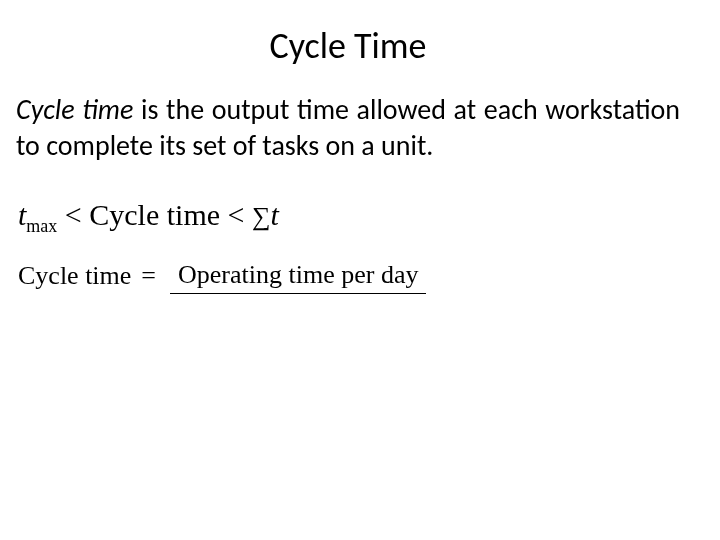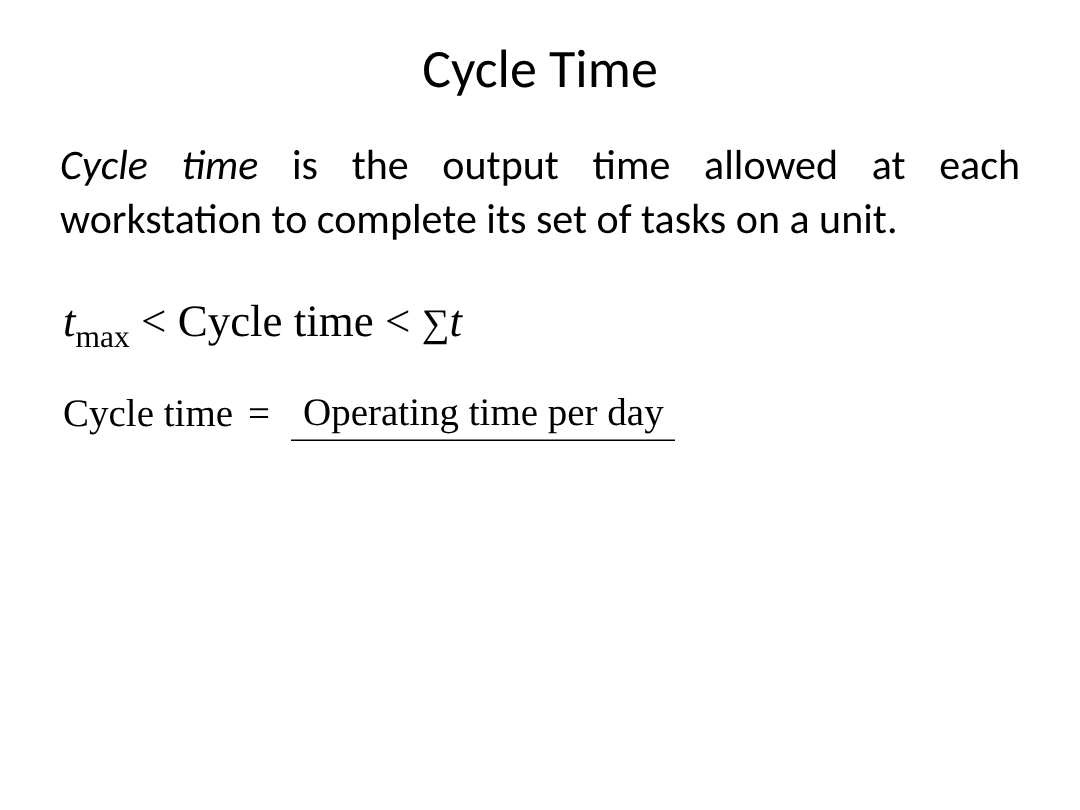--- a/index.html
+++ b/index.html
@@ -1,22 +1,22 @@
 <!DOCTYPE html>
 <html><head>
 <meta charset="utf-8">
 <style>
   html,body{margin:0;padding:0;width:720px;height:540px;background:#fff;font-family:Calibri,Arial,sans-serif;color:#000}
-  .slide{box-sizing:border-box;width:720px;height:540px;padding:20px 40px 40px 40px;position:relative}
+  .slide{box-sizing:border-box;width:720px;height:540px;padding:20px 40px 40px 16px;position:relative}
   .title{font-size:36px;text-align:center;margin:4px 0 24px 0;font-weight:400}
   .body-text{font-size:28px;line-height:1.28;text-align:justify;margin:0 0 34px 0}
   .body-text .term{font-style:italic}
   .ineq{font-family:"Times New Roman",Times,serif;font-size:30px;margin:0 0 22px 2px}
   .ineq .ital{font-style:italic}
-  .ineq .sub{font-size:21px;vertical-align:sub}
+  .ineq .sub{font-size:18px;vertical-align:sub}
   .ineq .sum{font-size:26px}
   .formula-wrap{margin-left:2px}
   .formula{display:inline-flex;align-items:center;font-family:"Times New Roman",Times,serif;font-size:26px}
   .formula .lhs{margin-right:10px}
   .formula .eq{margin-right:14px}
   .frac{display:inline-flex;flex-direction:column;align-items:flex-start;line-height:1.25}
   .frac .num{padding:0 8px 2px 8px}
   .frac .bar{width:100%;height:0;border-top:1.5px solid #000}
   .frac .den{padding:2px 8px 0 8px}
 </style>

